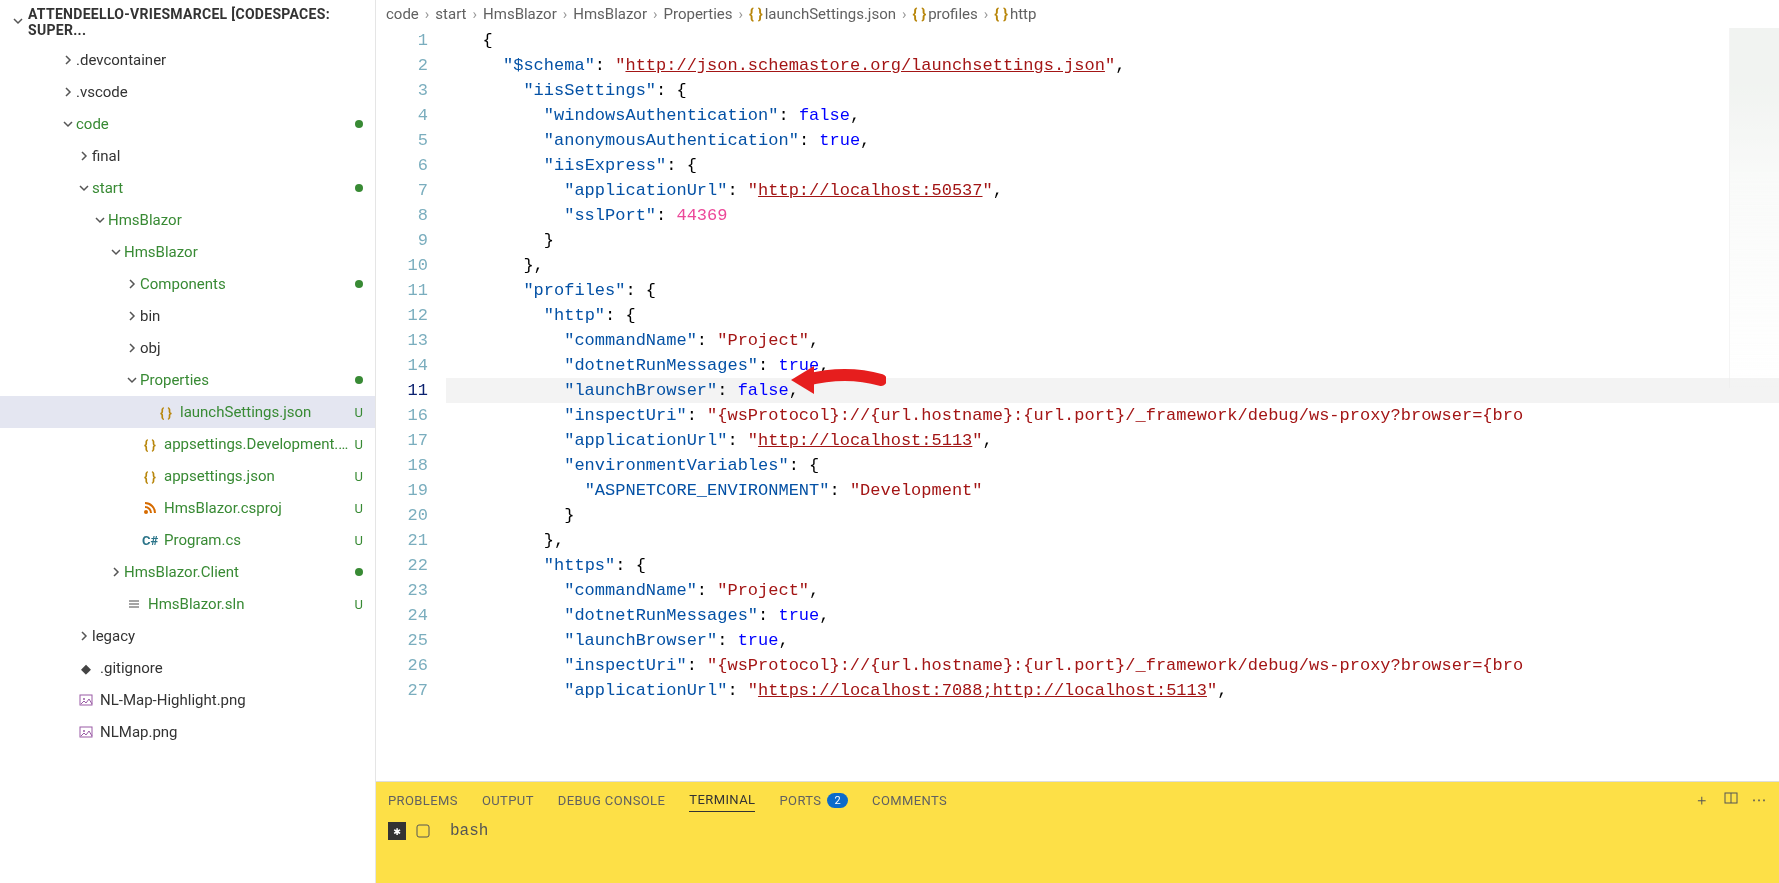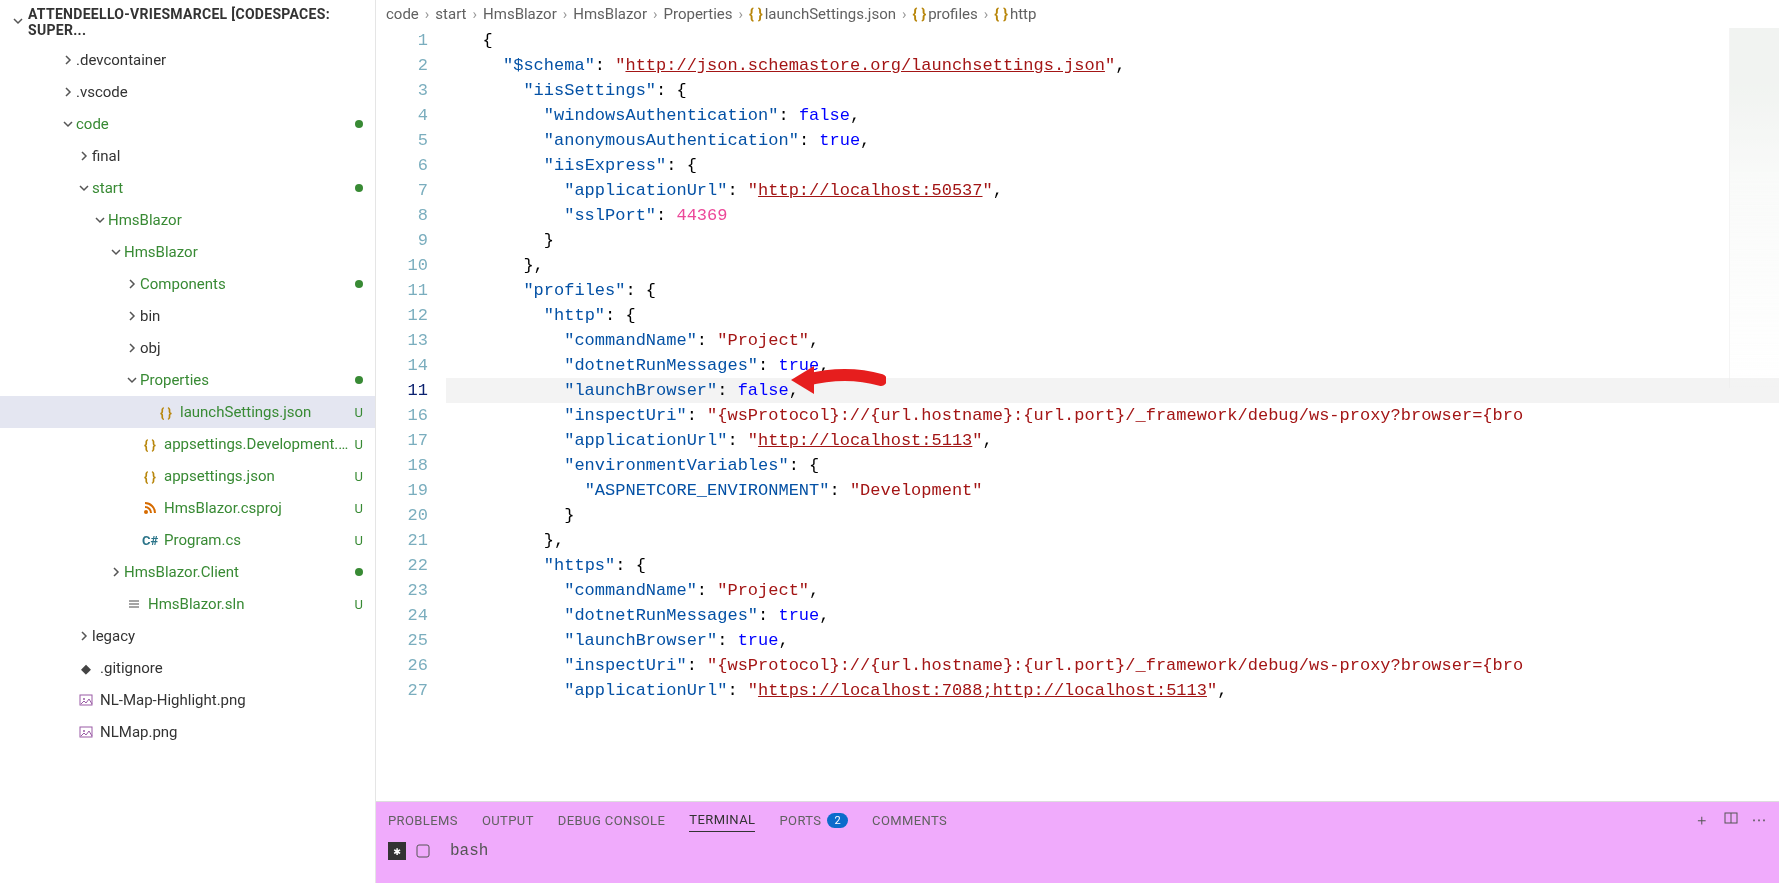--- a/index.html
+++ b/index.html
@@ -145,22 +145,22 @@
   top: 360px;
   left: 410px;
   width: 100px;
   height: 40px;
   pointer-events: none;
 }
 
 
 .panel {
   border-top: 1px solid #ddd;
-  background: #f0abfc;
-  height: 82px;
+  background: #fde047;
+  height: 102px;
 }
 .panel-tabs {
   height: 36px;
   display: flex;
   align-items: center;
   padding: 0 12px;
   gap: 24px;
   font-size: 13px;
   color: #616161;
   letter-spacing: 0.4px;

